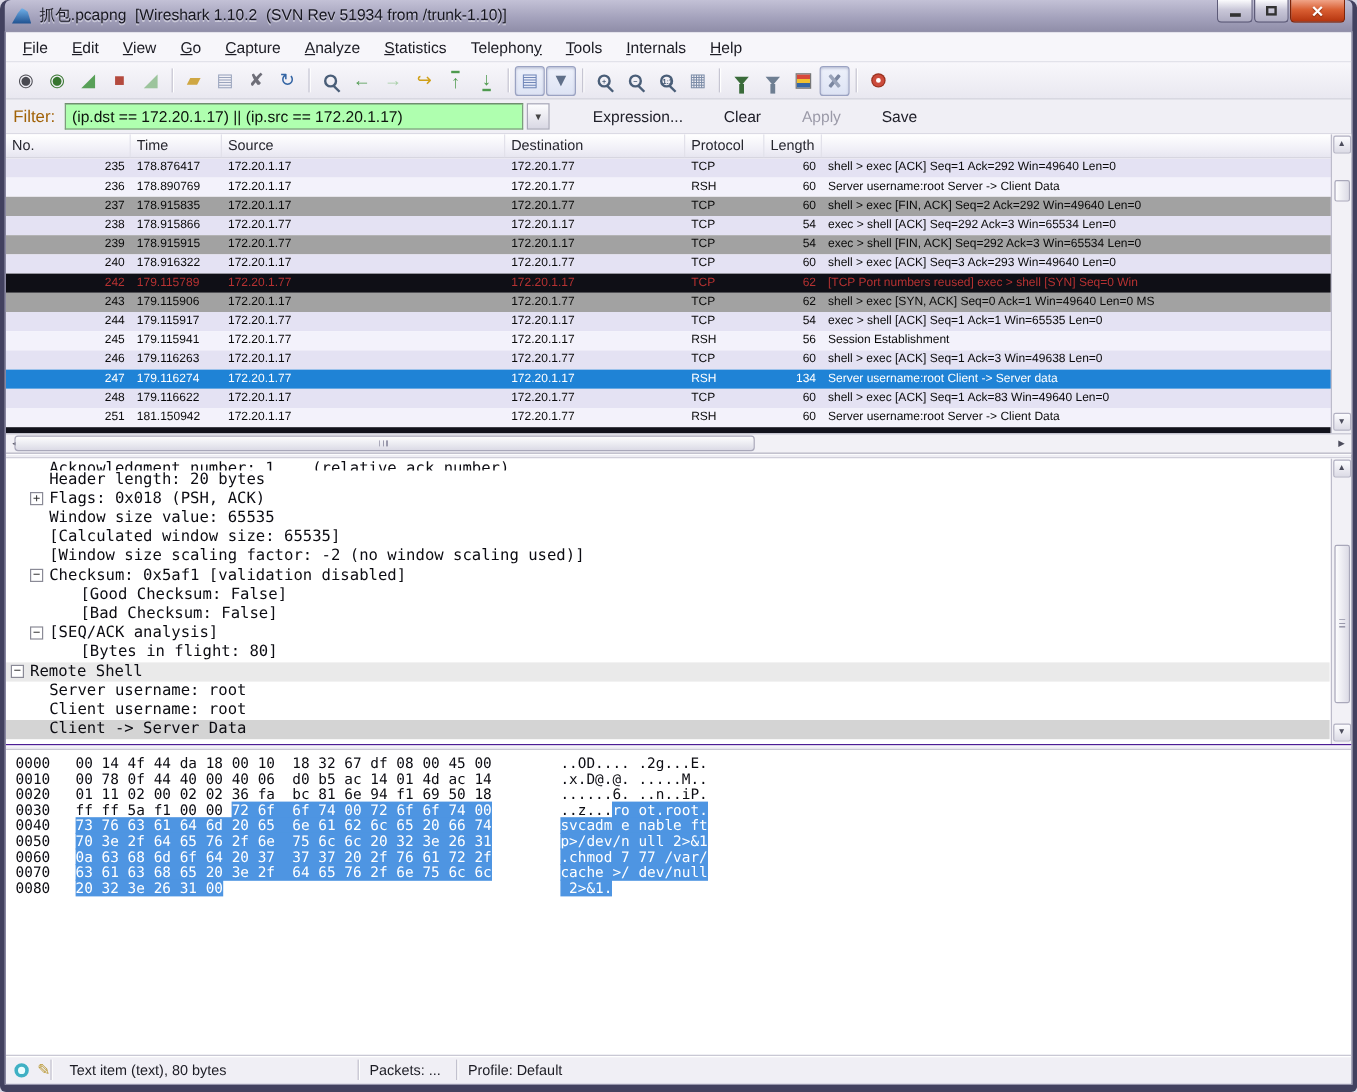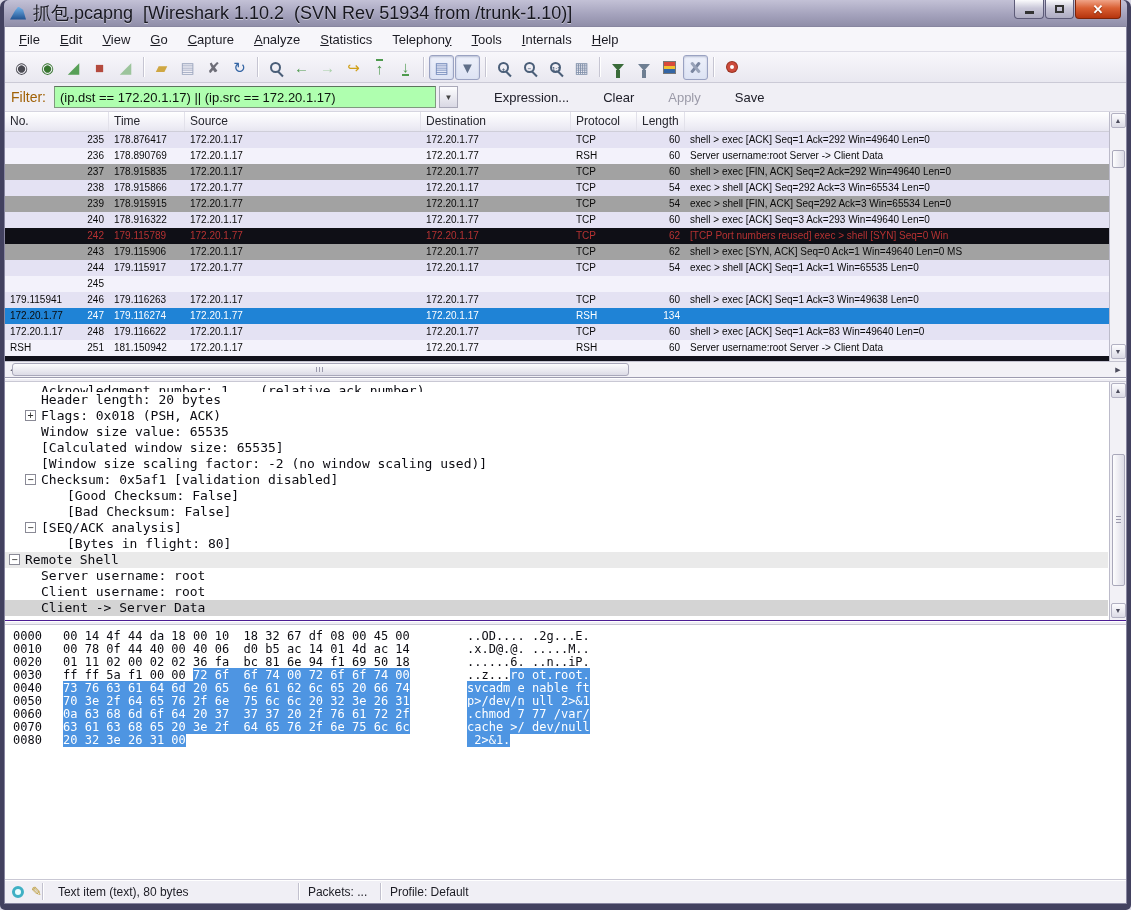--- a/index.html
+++ b/index.html
@@ -1,20 +1,20 @@
 <!DOCTYPE html>
 <html><head>
 <meta charset="utf-8">
 <style>
   *{margin:0;padding:0;box-sizing:border-box}
   html,body{background:#d8d6e4;font-family:"Liberation Sans",sans-serif}
   .window{position:relative;width:1131px;height:910px;background:#42415f;border-radius:7px 7px 5px 5px;padding:0 4px 6px;overflow:hidden}
   .titlebar{height:26px;display:flex;align-items:center;background:linear-gradient(180deg,#c3c1d6 0%,#a5a3bd 55%,#908ea9 100%);border-radius:5px 5px 0 0;position:relative}
   .app-icon{width:16px;height:13px;margin:0 7px 0 6px;background:linear-gradient(180deg,#6fb0e8,#1e4f8e);clip-path:polygon(0 100%,100% 100%,82% 25%,52% 0,30% 35%)}
-  .title-text{font-size:18px;color:#17171f;white-space:pre;text-shadow:0 1px 0 rgba(255,255,255,.45)}
+  .title-text{font-size:13px;color:#17171f;white-space:pre;text-shadow:0 1px 0 rgba(255,255,255,.45)}
   .winbtns{position:absolute;right:6px;top:0;display:flex}
   .wbtn{height:19px;display:flex;align-items:center;justify-content:center;border:1px solid #5d5b78;border-top:none;border-radius:0 0 4px 4px;background:linear-gradient(180deg,#fbfbfd,#c9c7d8 45%,#aeacc2);margin-left:1px;font-size:11px;color:#222}
   .wbtn.min{width:30px}.wbtn.max{width:29px}
   .wbtn .minglyph{width:9px;border-bottom:3px solid #333;margin-top:6px}
   .wbtn .maxglyph{width:9px;height:8px;border:2px solid #333}
   .wbtn.close{width:46px;background:linear-gradient(180deg,#f0a488,#d95f33 45%,#b5340e);border-color:#7e2408;color:#fff;font-weight:bold;font-size:13px;text-shadow:0 1px 1px #7e2408}
   .app{height:878px;background:#f0eff5;border:1px solid #8886a0;display:flex;flex-direction:column}
   
   .menubar{height:25px;background:#f7f6fa;border-bottom:1px solid #dddce6;display:flex;align-items:center;padding-left:4px}
   .mi{font-size:13px;color:#1c1c24;padding:4px 10px}
@@ -310,21 +310,21 @@
           </div>
           <div class="prow" style="background: rgb(228, 226, 243); color: rgb(10, 10, 10);">
             <span class="pcell c-no">244</span>
             <span class="pcell c-time">179.115917</span>
             <span class="pcell c-src">172.20.1.77</span>
             <span class="pcell c-dst">172.20.1.17</span>
             <span class="pcell c-proto">TCP</span>
             <span class="pcell c-len">54</span>
             <span class="pcell c-info">exec &gt; shell [ACK] Seq=1 Ack=1 Win=65535 Len=0</span>
           </div>
-          <div class="prow" style="background: rgb(243, 242, 251); color: rgb(10, 10, 10); flex-direction: column;">
+          <div class="prow" style="background: rgb(243, 242, 251); color: rgb(10, 10, 10);">
             <span class="pcell c-no">245</span>
             <span class="pcell c-time">179.115941</span>
             <span class="pcell c-src">172.20.1.77</span>
             <span class="pcell c-dst">172.20.1.17</span>
             <span class="pcell c-proto">RSH</span>
             <span class="pcell c-len">56</span>
             <span class="pcell c-info">Session Establishment</span>
           </div>
           <div class="prow" style="background: rgb(228, 226, 243); color: rgb(10, 10, 10);">
             <span class="pcell c-no">246</span>
@@ -335,20 +335,21 @@
             <span class="pcell c-len">60</span>
             <span class="pcell c-info">shell &gt; exec [ACK] Seq=1 Ack=3 Win=49638 Len=0</span>
           </div>
           <div class="prow" style="background: rgb(31, 131, 214); color: rgb(255, 255, 255);">
             <span class="pcell c-no">247</span>
             <span class="pcell c-time">179.116274</span>
             <span class="pcell c-src">172.20.1.77</span>
             <span class="pcell c-dst">172.20.1.17</span>
             <span class="pcell c-proto">RSH</span>
             <span class="pcell c-len">134</span>
+            <span class="pcell c-info">Server username:root Client -&gt; Server data</span>
           </div>
           <div class="prow" style="background: rgb(228, 226, 243); color: rgb(10, 10, 10); justify-content: center;">
             <span class="pcell c-no">248</span>
             <span class="pcell c-time">179.116622</span>
             <span class="pcell c-src">172.20.1.17</span>
             <span class="pcell c-dst">172.20.1.77</span>
             <span class="pcell c-proto">TCP</span>
             <span class="pcell c-len">60</span>
             <span class="pcell c-info">shell &gt; exec [ACK] Seq=1 Ack=83 Win=49640 Len=0</span>
           </div>

